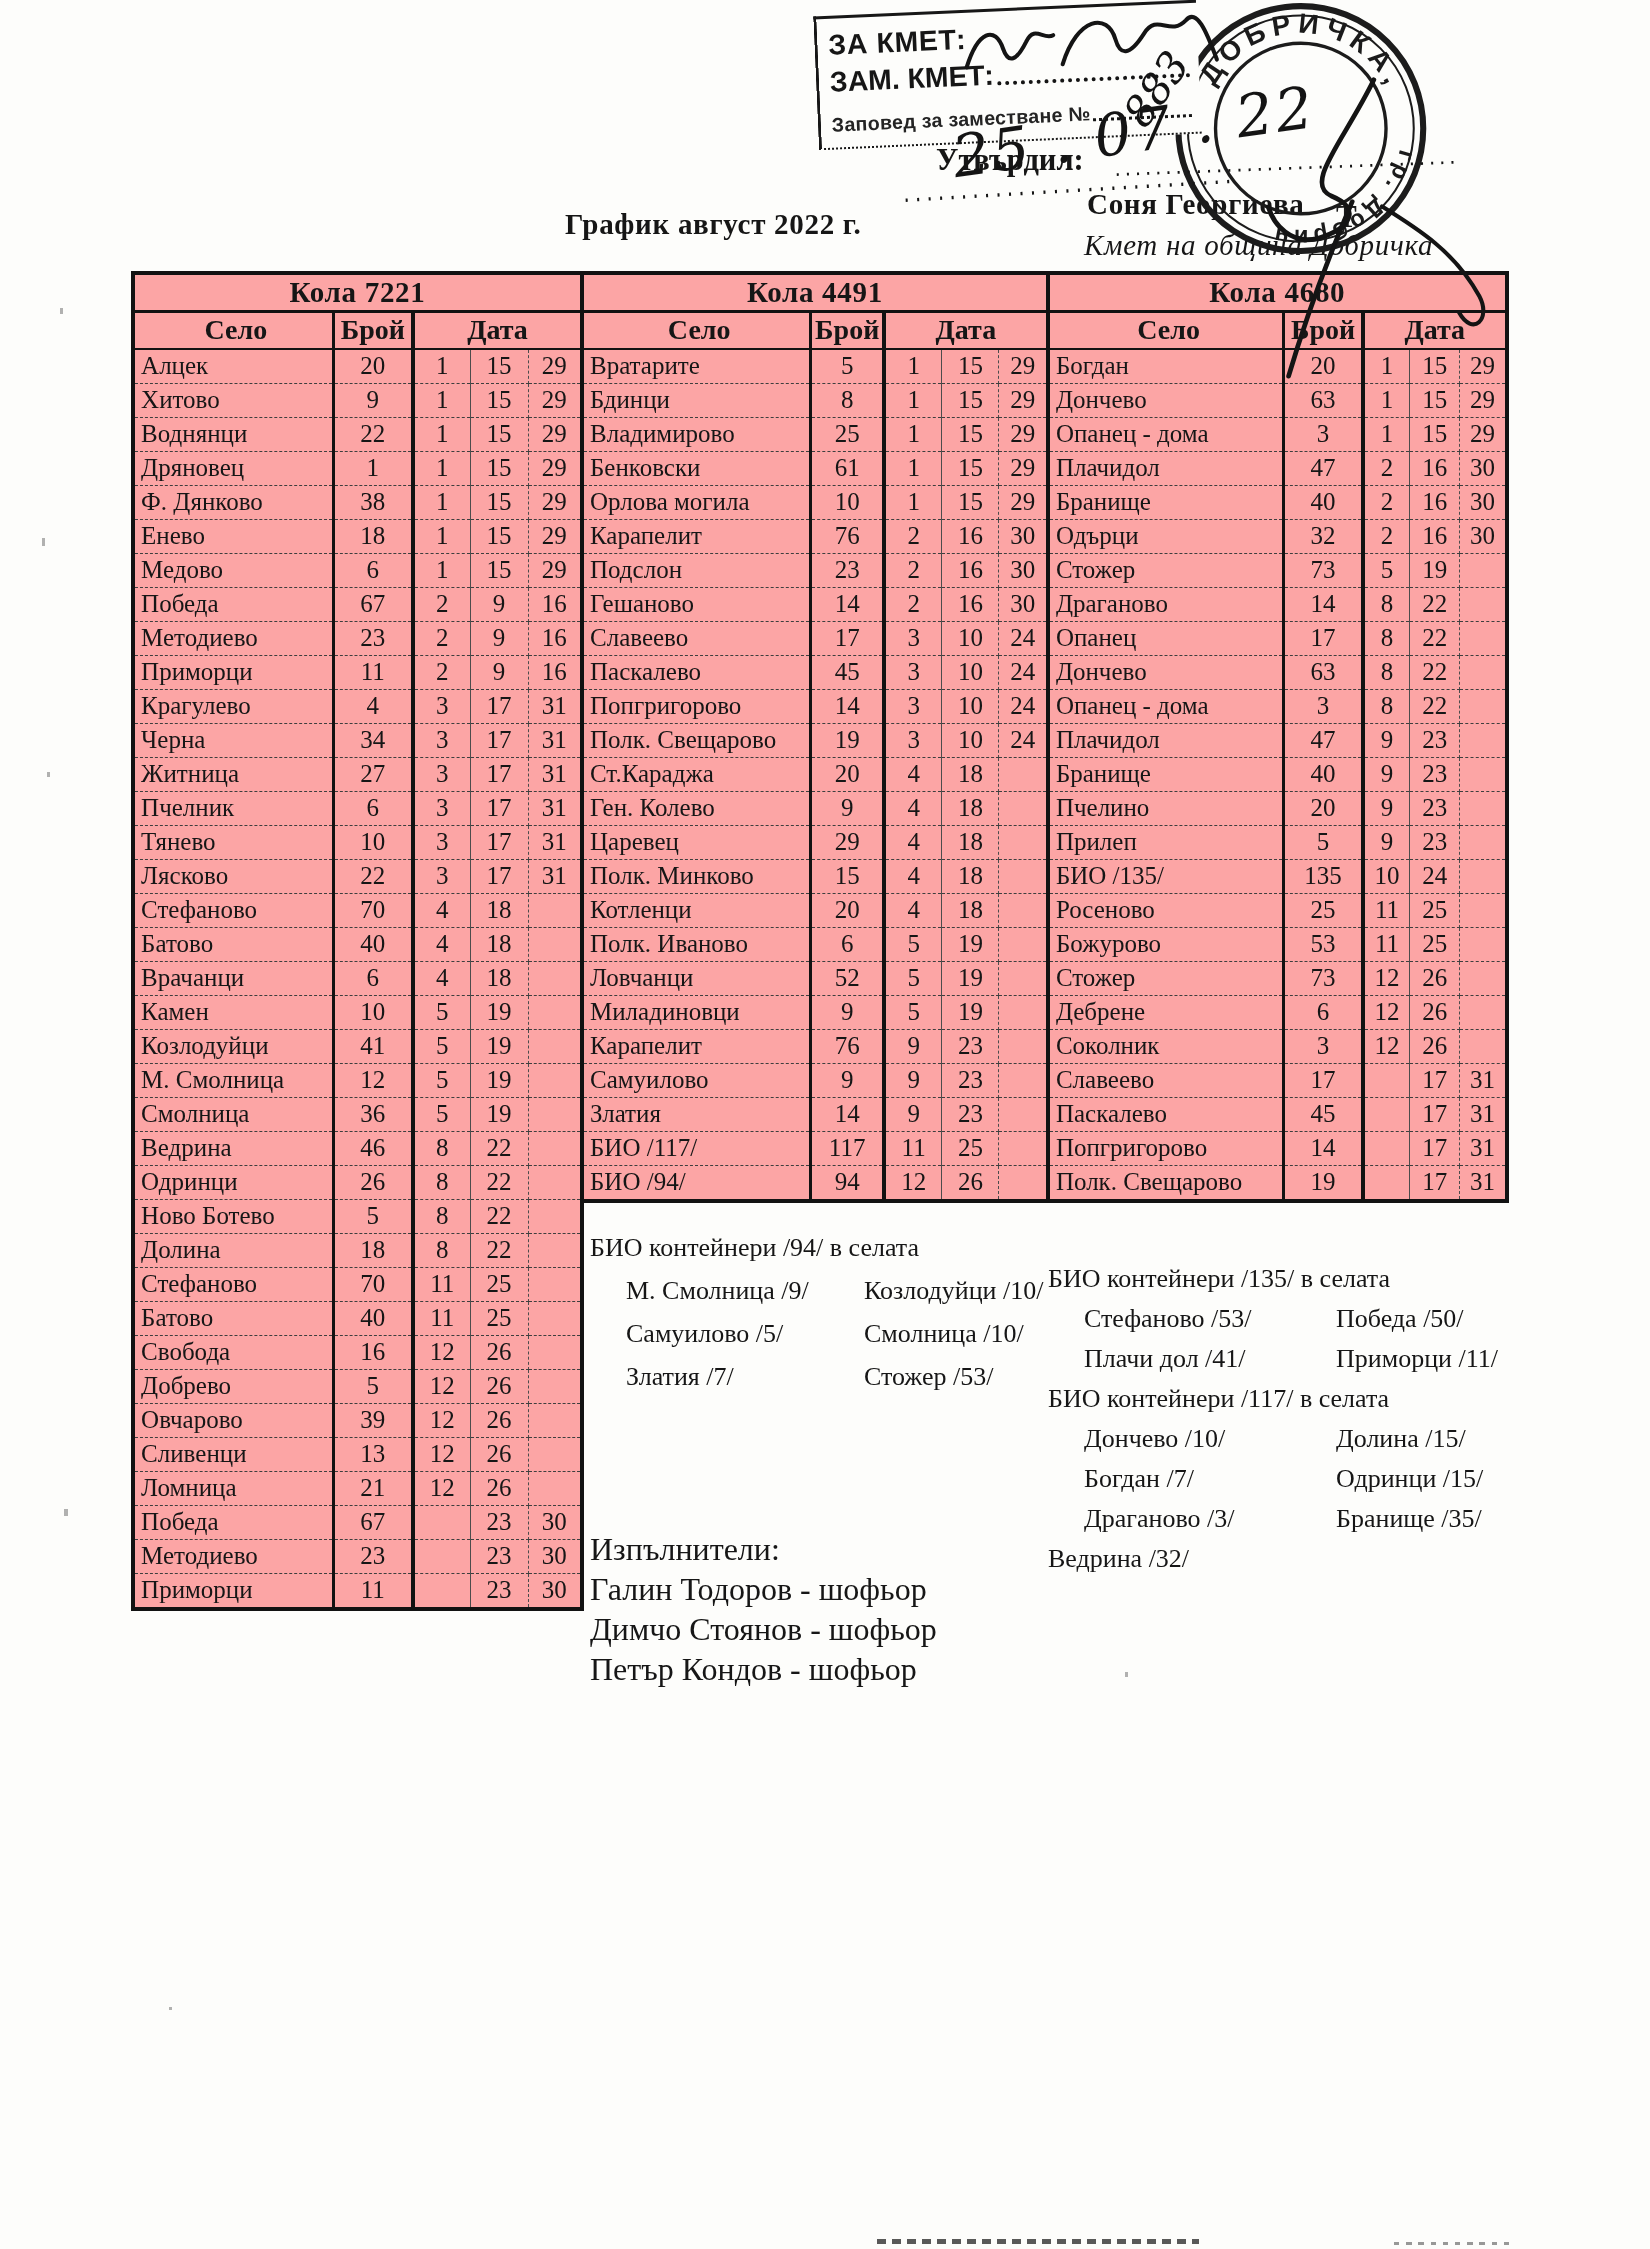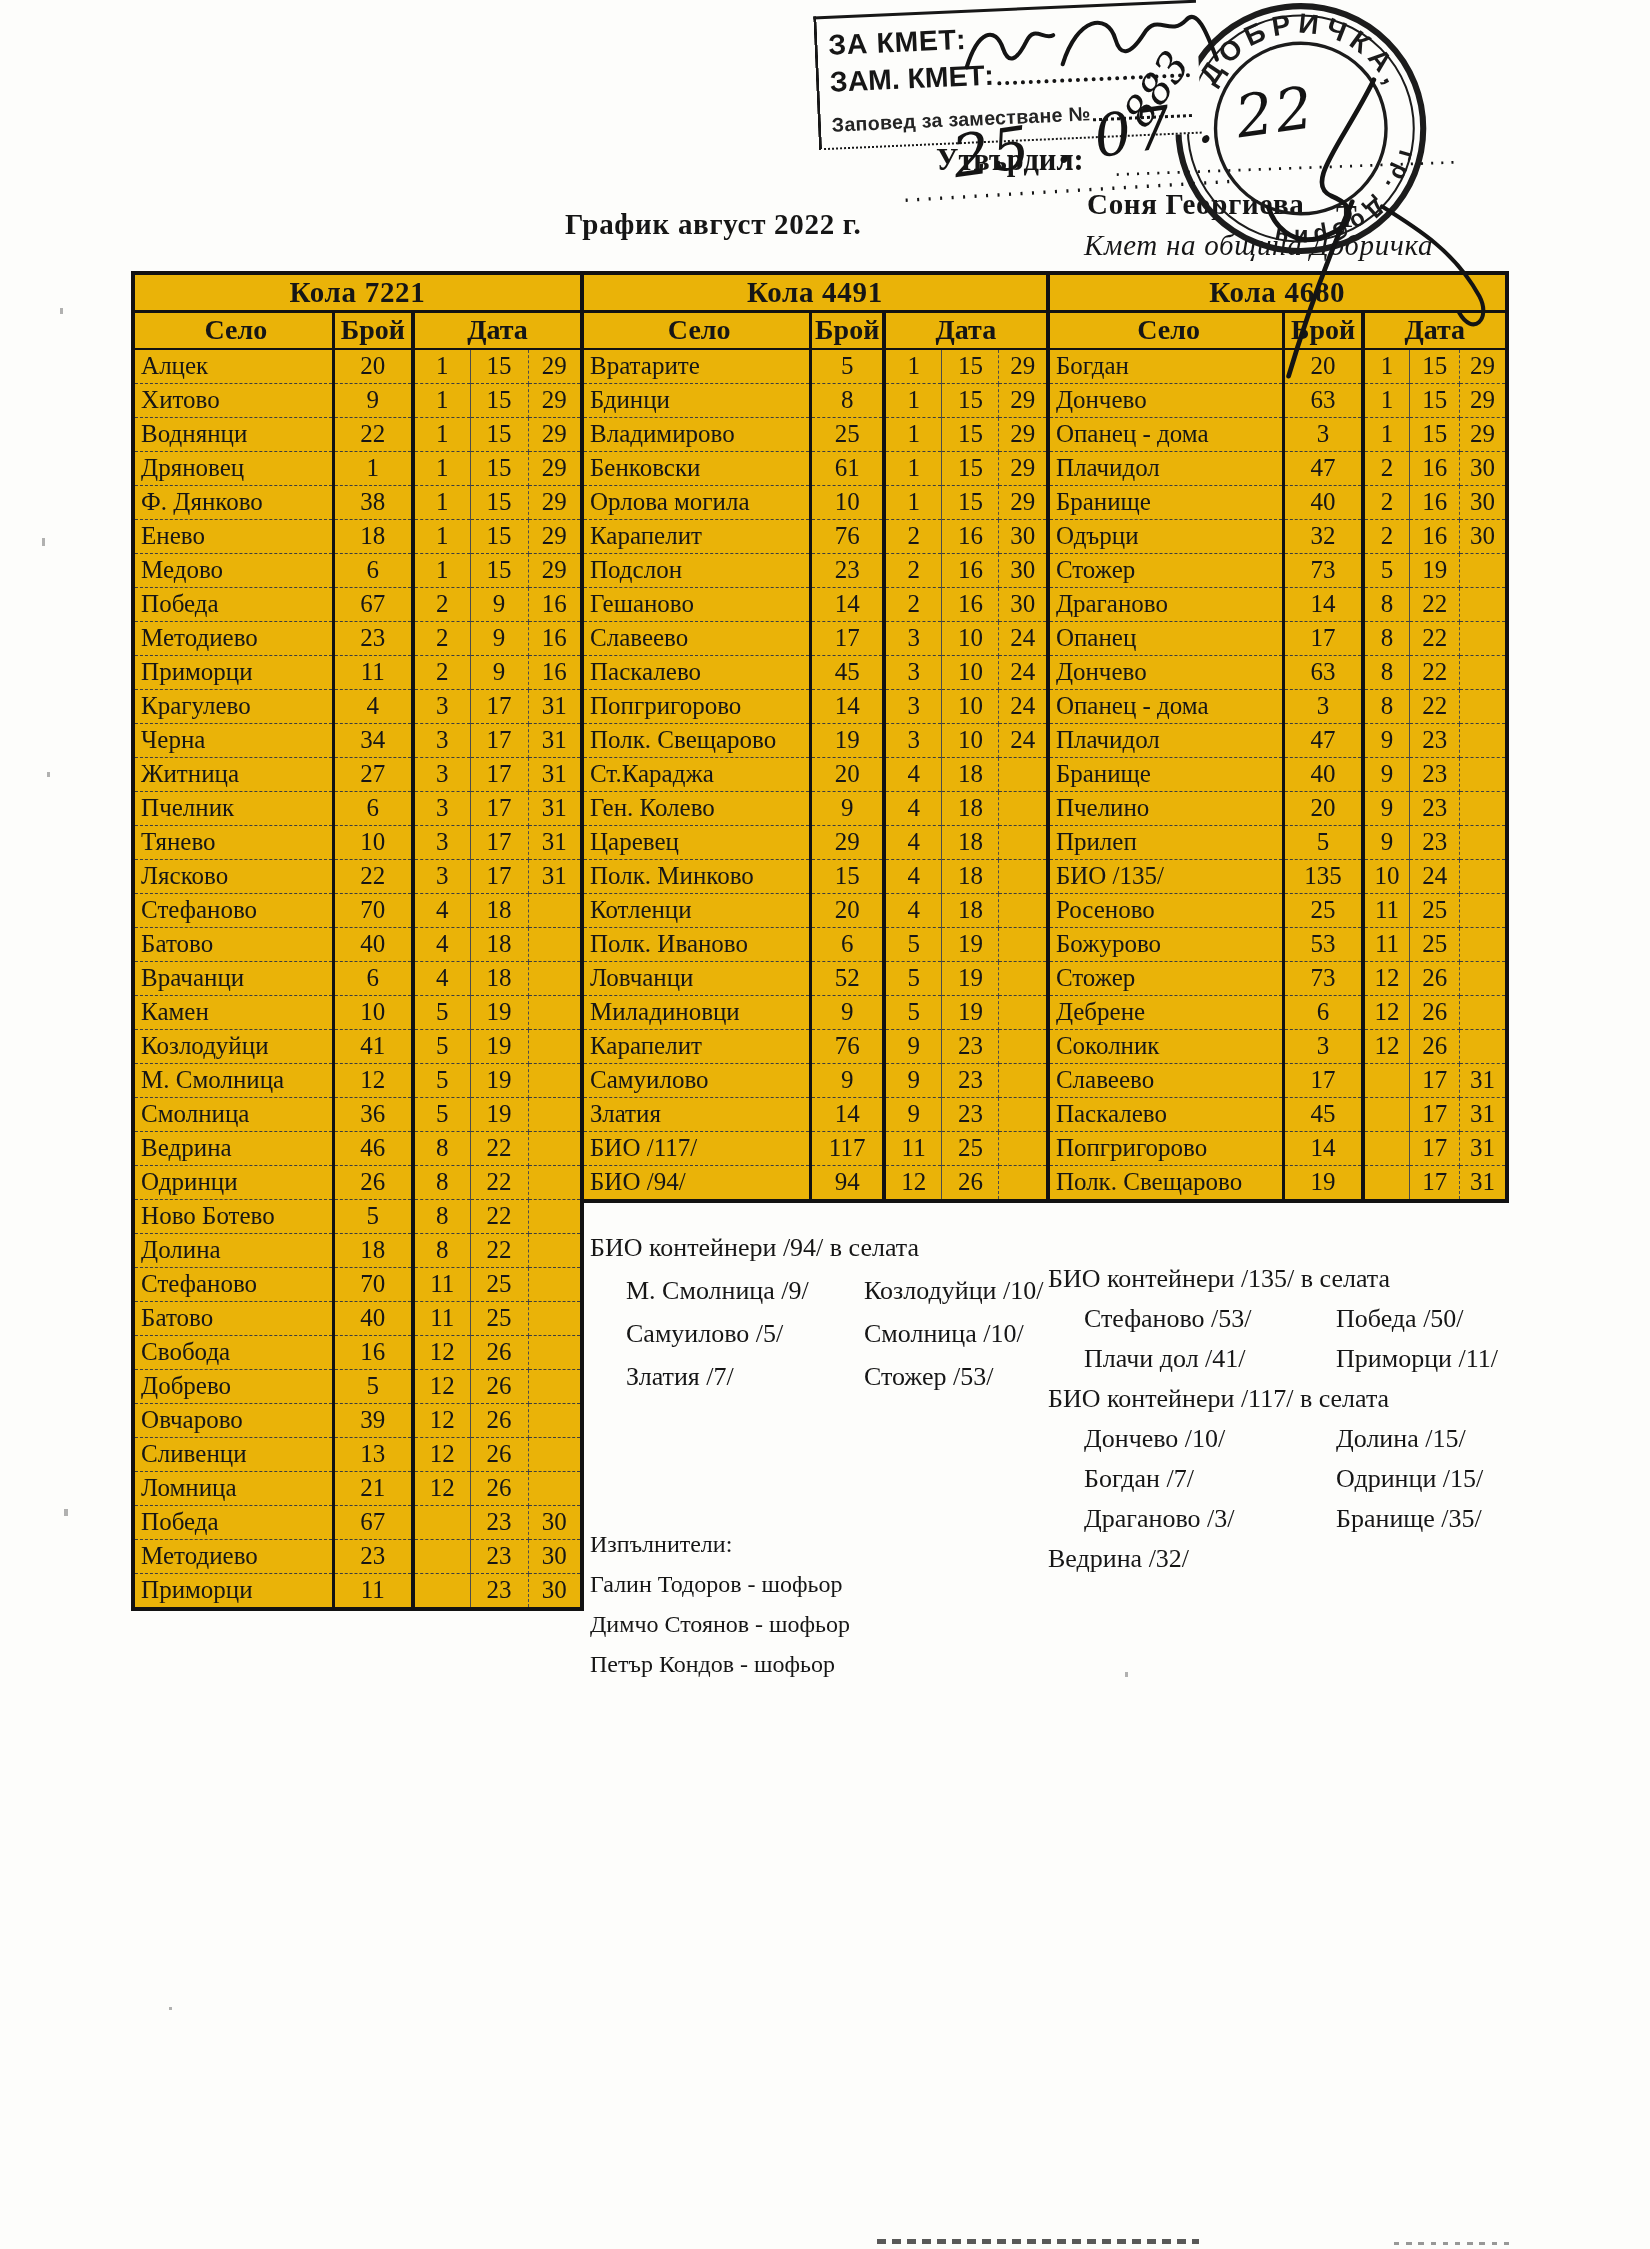--- a/index.html
+++ b/index.html
@@ -18,21 +18,21 @@
              border-top:3.4px solid #171717;border-left:3.4px solid #171717;border-bottom:2.7px dotted #171717;
              font-family:"Liberation Sans","DejaVu Sans",sans-serif;font-weight:bold;
              padding:9.5px 8.1px 0 10.8px;box-sizing:border-box;}
   .sb-line1{font-size:28.4px;letter-spacing:0.7px;}
   .sb-line2{font-size:28.4px;display:flex;align-items:flex-end;margin-top:4.1px;}
   .sb-line3{font-size:19.6px;display:flex;align-items:flex-end;margin-top:15px;color:#242424;letter-spacing:0.3px;}
   .leader{flex:1;border-bottom:4.1px dotted #151515;margin:0 1.4px 6.1px 2.7px;height:0.7px;}
   .leader.thin{border-bottom-width:3.4px;margin-bottom:3.4px;}
   
   .tables{position:absolute;left:131px;top:271px;display:flex;align-items:flex-start;z-index:2;}
-  table.vt{border-collapse:collapse;table-layout:fixed;background:#eab308;border:4.1px solid #121212;}
+  table.vt{border-collapse:collapse;table-layout:fixed;background:#fca5a5;border:4.1px solid #121212;}
   table.vt + table.vt{margin-left:-4.1px;}
   .vt th,.vt td{overflow:hidden;white-space:nowrap;}
   .vt .band th{height:32px;font-size:29px;font-weight:bold;text-align:center;
                border-bottom:3.4px solid #121212;letter-spacing:0.7px;}
   .vt .cols th{height:32.5px;font-size:28px;font-weight:bold;text-align:center;border-bottom:2.7px solid #121212;}
   .vt td{height:31px;font-size:25px;}
   .vt .c-selo{text-align:left;padding-left:6.1px;border-right:3.4px solid #121212;}
   .vt .c-broj{text-align:center;border-right:4.1px solid #121212;}
   .vt .c-d1,.vt .c-d2,.vt .c-d3{text-align:center;}
   .vt .c-d1{border-right:1.4px solid #4c4c4c;}
@@ -41,21 +41,21 @@
   .vt tbody tr:last-child td{border-bottom:none;font-family:Liberation Serif, serif;}
   
   .notes{position:absolute;font-size:26px;z-index:2;}
   .notes.mid{left:590px;top:1233px;}
   .notes.mid .note-line{height:43px;}
   .notes.rgt{left:1048px;top:1264px;}
   .notes.rgt .note-line{height:40px;}
   .note-line .l{display:inline-block;margin-left:36px;}
   .notes.mid .note-line .l{width:238px;}
   .notes.rgt .note-line .l{width:252px;}
-  .executors{position:absolute;left:590px;top:1531px;font-size:24px;z-index:2;}
+  .executors{position:absolute;left:590px;top:1531px;font-size:32px;z-index:2;}
   .executors div{height:40px;}
   
   .speck{position:absolute;background:#555;opacity:.45;}
   .smudge{position:absolute;left:877px;top:2239px;width:322px;height:5.4px;opacity:.75;
           background:repeating-linear-gradient(90deg,#222 0 9.5px,transparent 9.5px 15px);}
   .smudge2{position:absolute;left:1394px;top:2242px;width:122px;height:3.4px;opacity:.5;
           background:repeating-linear-gradient(90deg,#333 0 5.4px,transparent 5.4px 12.2px);}
 </style>
 </head>
 <body>

